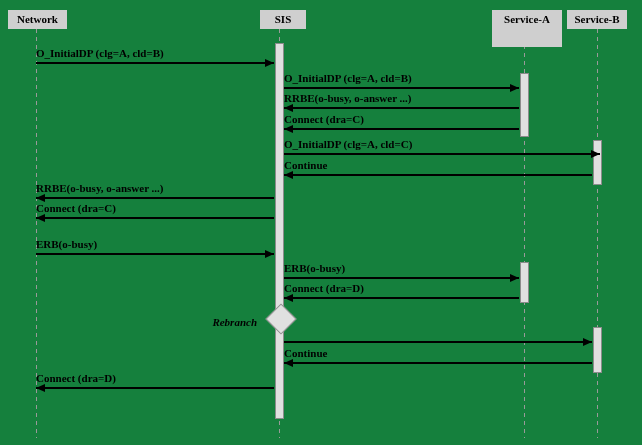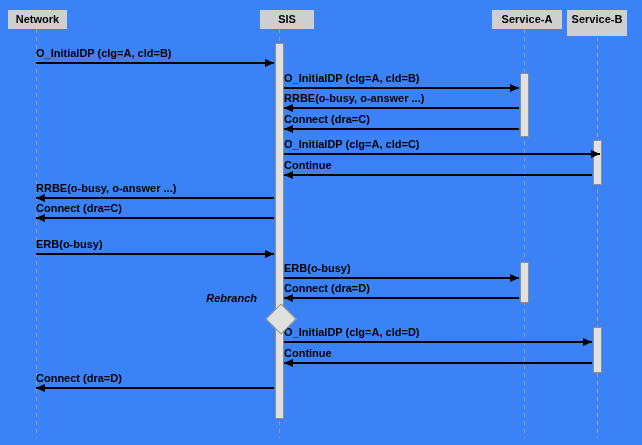--- a/index.html
+++ b/index.html
@@ -1,21 +1,21 @@
 <!DOCTYPE html>
 <html><head>
 <meta charset="utf-8">
 <style>
   html, body { margin: 0; padding: 0; background: #ffffff; }
   .diagram {
     position: relative;
     width: 642px;
     height: 445px;
-    background: #3b82f6;
-    font-family: Liberation Sans, sans-serif;
+    background: #15803d;
+    font-family: Liberation Serif, serif;
     overflow: hidden;
   }
   .actor-box {
     position: absolute;
     background: var(--header-fill, #cfcfcf);
     color: #000;
     font-size: 11px;
     font-weight: bold;
     text-align: center;
     white-space: nowrap;
@@ -87,23 +87,23 @@
 </style>
 </head>
 <body>
 
 <div class="diagram" id="diagram" style="--header-fill: #cfcfcf; --activation-fill: #e0e0e0; --activation-border: #8c8c8c; --lifeline: #9a9a9a; --line: #000000;">
     <div class="lifeline" style="left: 36px; top: 29px; height: 409px;"></div>
     <div class="lifeline" style="left: 279px; top: 29px; height: 409px;"></div>
     <div class="lifeline" style="left: 524px; top: 29px; height: 409px;"></div>
     <div class="lifeline" style="left: 597px; top: 29px; height: 409px;"></div>
     <div class="actor-box" style="left: 8px; top: 10px; width: 59px; height: 19px; line-height: 19px;"><span>Network</span></div>
-    <div class="actor-box" style="left: 260px; top: 10px; width: 54px; height: 19px; line-height: 19px;"><span>SIS</span></div>
-    <div class="actor-box" style="left: 492px; top: 10px; width: 70px; height: 19px; line-height: 19px;"><span>Service-A</span></div>
-    <div class="actor-box" style="left: 567px; top: 10px; width: 60px; height: 26px; line-height: 19px;"><span>Service-B</span></div>
+    <div class="actor-box" style="left: 260px; top: 10px; width: 46px; height: 19px; line-height: 19px;"><span>SIS</span></div>
+    <div class="actor-box" style="left: 492px; top: 10px; width: 70px; height: 37px; line-height: 19px;"><span>Service-A</span></div>
+    <div class="actor-box" style="left: 567px; top: 10px; width: 60px; height: 19px; line-height: 19px;"><span>Service-B</span></div>
     <div class="activation" style="left: 275px; top: 43px; height: 376px;"></div>
     <div class="activation" style="left: 520px; top: 73px; height: 64px;"></div>
     <div class="activation" style="left: 593px; top: 140px; height: 45px;"></div>
     <div class="activation" style="left: 520px; top: 262px; height: 41px;"></div>
     <div class="activation" style="left: 593px; top: 327px; height: 46px;"></div>
     <div class="message" style="left: 36px; top: 47px; width: 238px;">
       <div class="msg-label">O_InitialDP (clg=A, cld=B)</div>
       <div class="msg-line"></div>
       <div class="arrow right"></div>
     </div>
@@ -151,29 +151,28 @@
       <div class="msg-label">ERB(o-busy)</div>
       <div class="msg-line"></div>
       <div class="arrow right"></div>
     </div>
     <div class="message" style="left: 284px; top: 282px; width: 235px;">
       <div class="msg-label">Connect (dra=D)</div>
       <div class="msg-line"></div>
       <div class="arrow left"></div>
     </div>
     <div class="message" style="left: 284px; top: 326px; width: 308px;">
-      <div class="msg-label">O_InitialDP (clg=A, cld=D)</div>
       <div class="msg-line"></div>
       <div class="arrow right"></div>
     </div>
     <div class="message" style="left: 284px; top: 347px; width: 308px;">
       <div class="msg-label">Continue</div>
       <div class="msg-line"></div>
       <div class="arrow left"></div>
     </div>
     <div class="message" style="left: 36px; top: 372px; width: 238px;">
       <div class="msg-label">Connect (dra=D)</div>
       <div class="msg-line"></div>
       <div class="arrow left"></div>
     </div>
     <div class="diamond" style="left: 270px; top: 308px;"></div>
-    <div class="rebranch-label" style="left: 57px; top: 292px;">Rebranch</div>
+    <div class="rebranch-label" style="left: 57px; top: 316px;">Rebranch</div>
   </div>
 
 </body></html>

